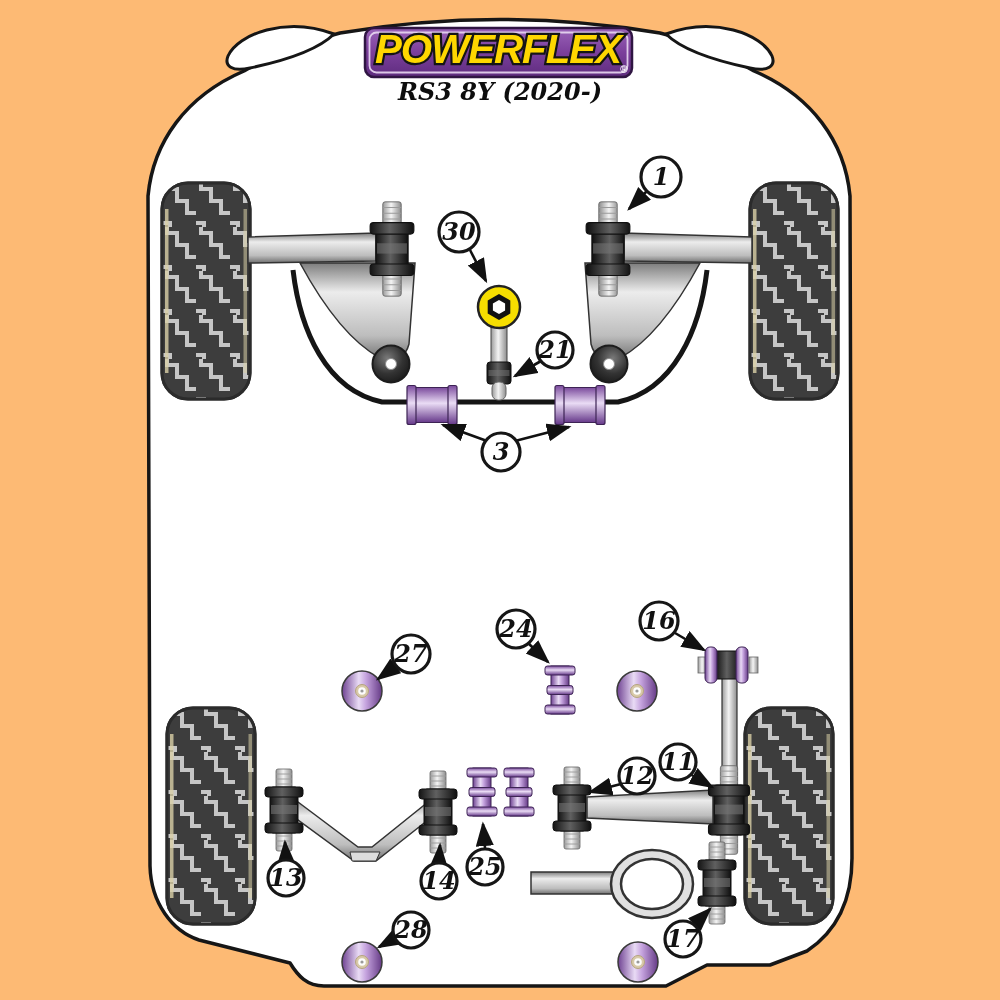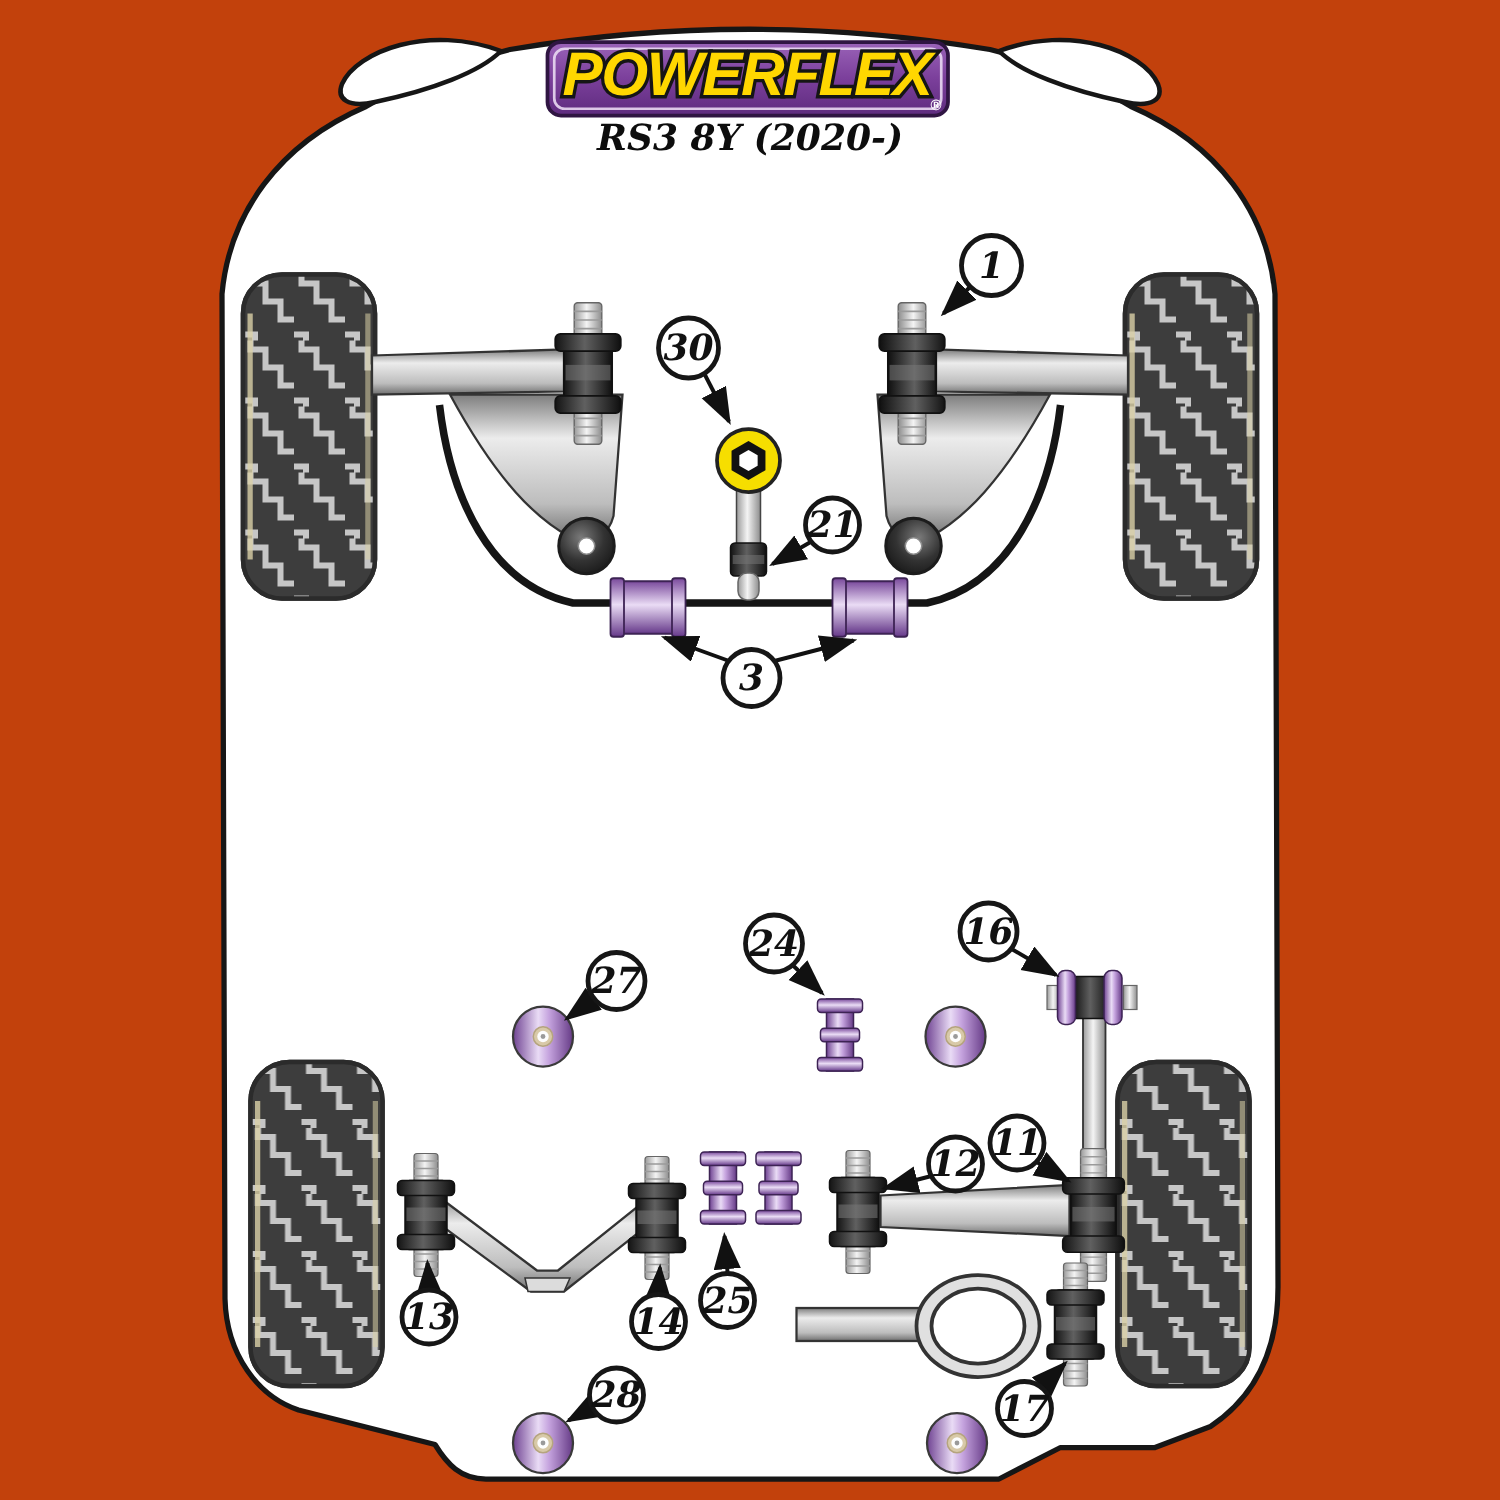--- a/index.html
+++ b/index.html
@@ -1,16 +1,16 @@
 <!DOCTYPE html>
 <html><head>
 <meta charset="utf-8">
 <style>
   html,body{margin:0;padding:0;background:#fff;}
-  .stage{width:1000px;height:1000px;position:relative;background:#c2410c;overflow:hidden;}
+  .stage{width:1000px;height:1000px;position:relative;background:#fdba74;overflow:hidden;}
   svg{display:block;}
   .outline{fill:#fff;stroke:#161616;stroke-width:3.5;stroke-linejoin:round;}
   .leaf{fill:#fff;stroke:#161616;stroke-width:3;stroke-linejoin:round;}
   .co{fill:#fff;stroke:#161616;stroke-width:3.2;}
   .conum{font:italic 700 24px "DejaVu Serif", serif;text-anchor:middle;fill:#111;}
   .arrow{stroke:#111;stroke-width:2.6;fill:none;}
   .logo-text{font:italic 700 41px "Liberation Sans", sans-serif;paint-order:stroke;stroke:#151515;stroke-width:4.5px;text-anchor:middle;letter-spacing:-1px;}
   .model-text{font:italic 700 24px "DejaVu Serif", serif;text-anchor:middle;fill:#0d0d0d;}
   .reg{font:700 10px "Liberation Sans", sans-serif;fill:#fff;text-anchor:middle;}
   .arb{stroke:#151515;stroke-width:5;fill:none;}

